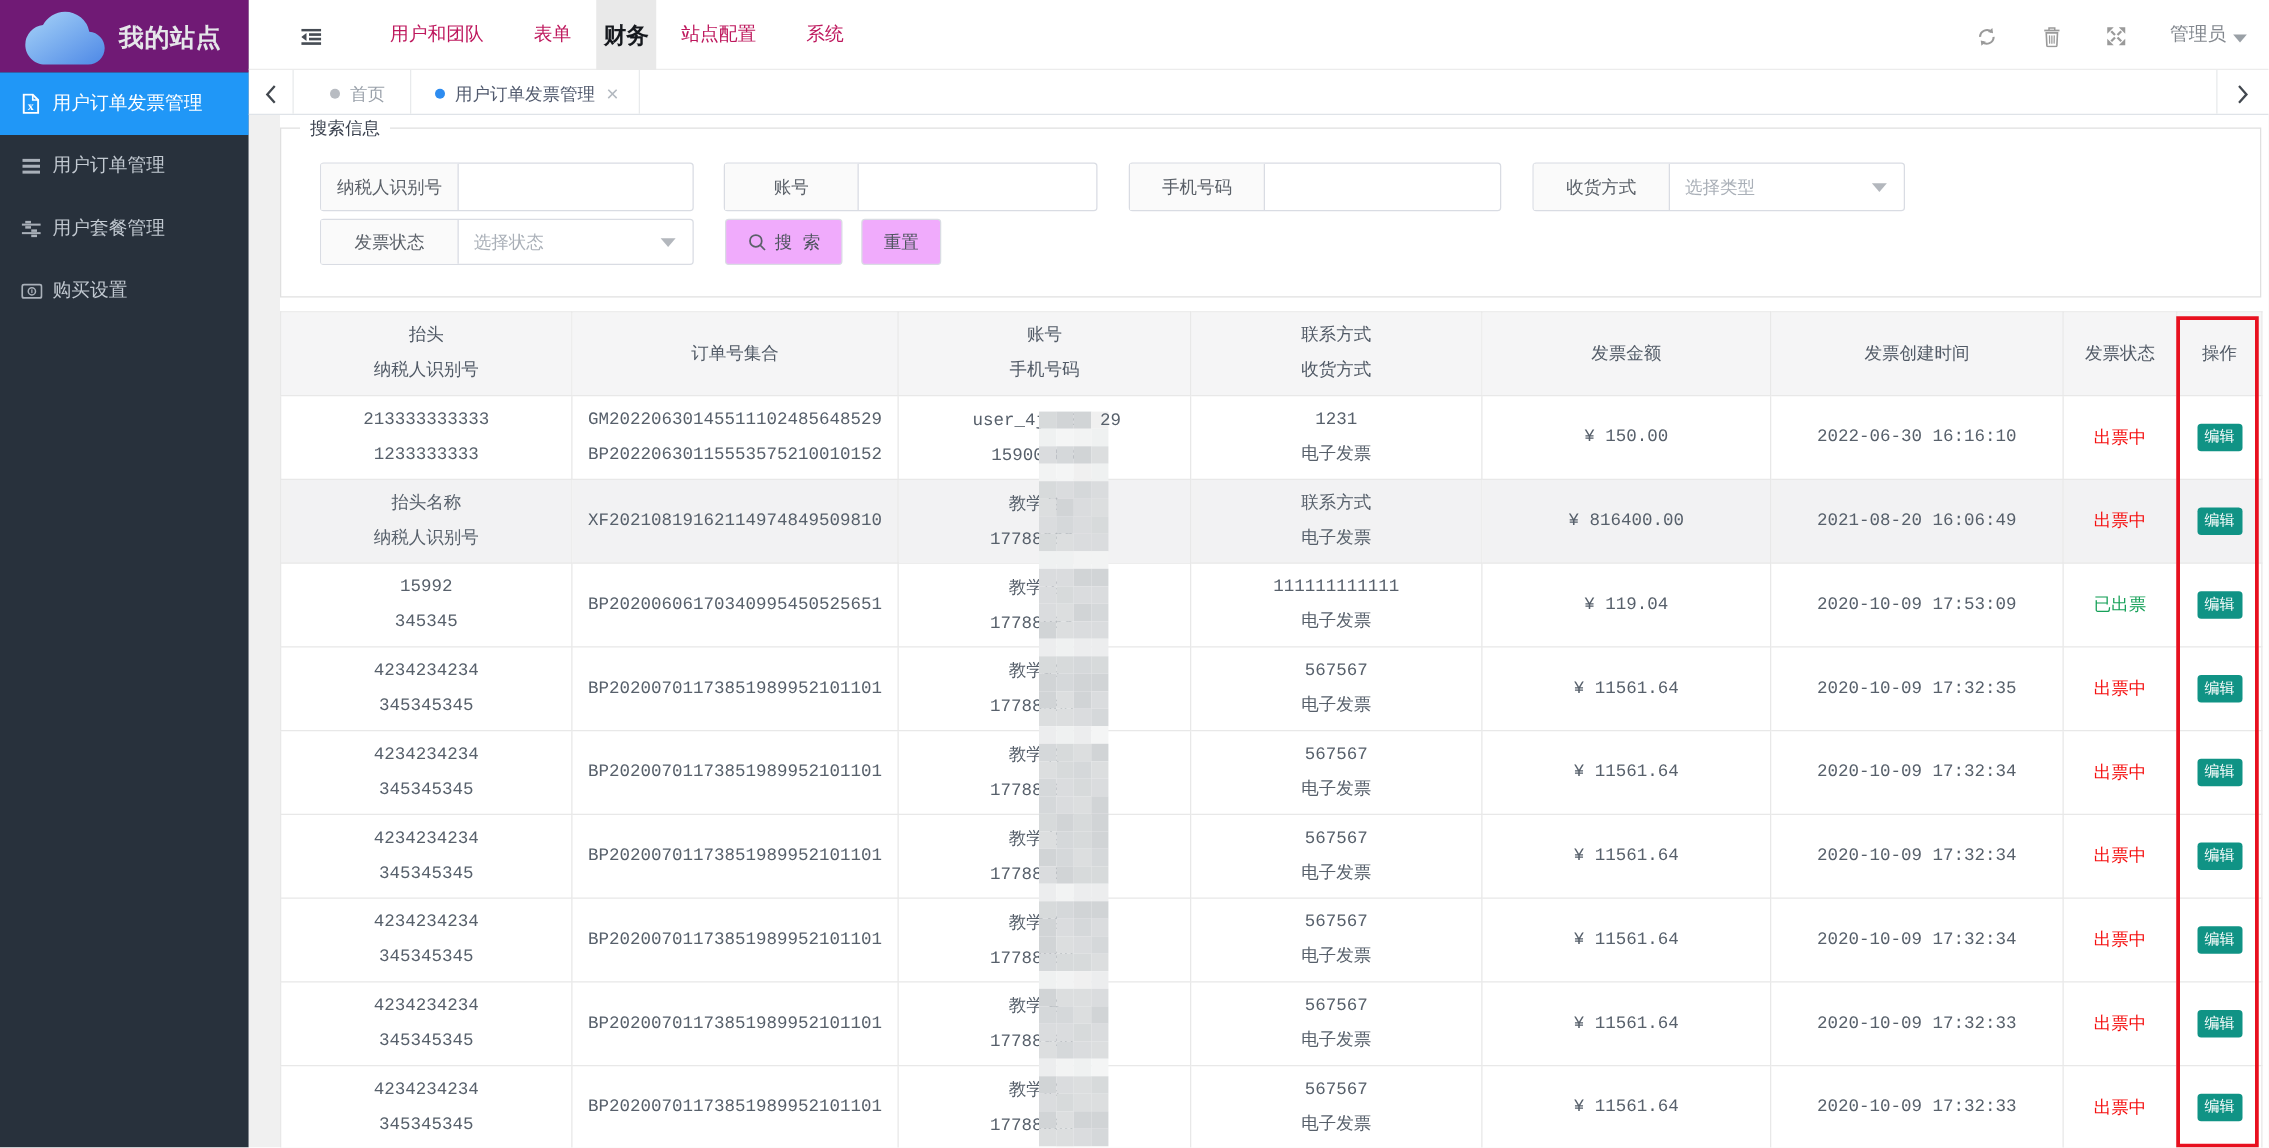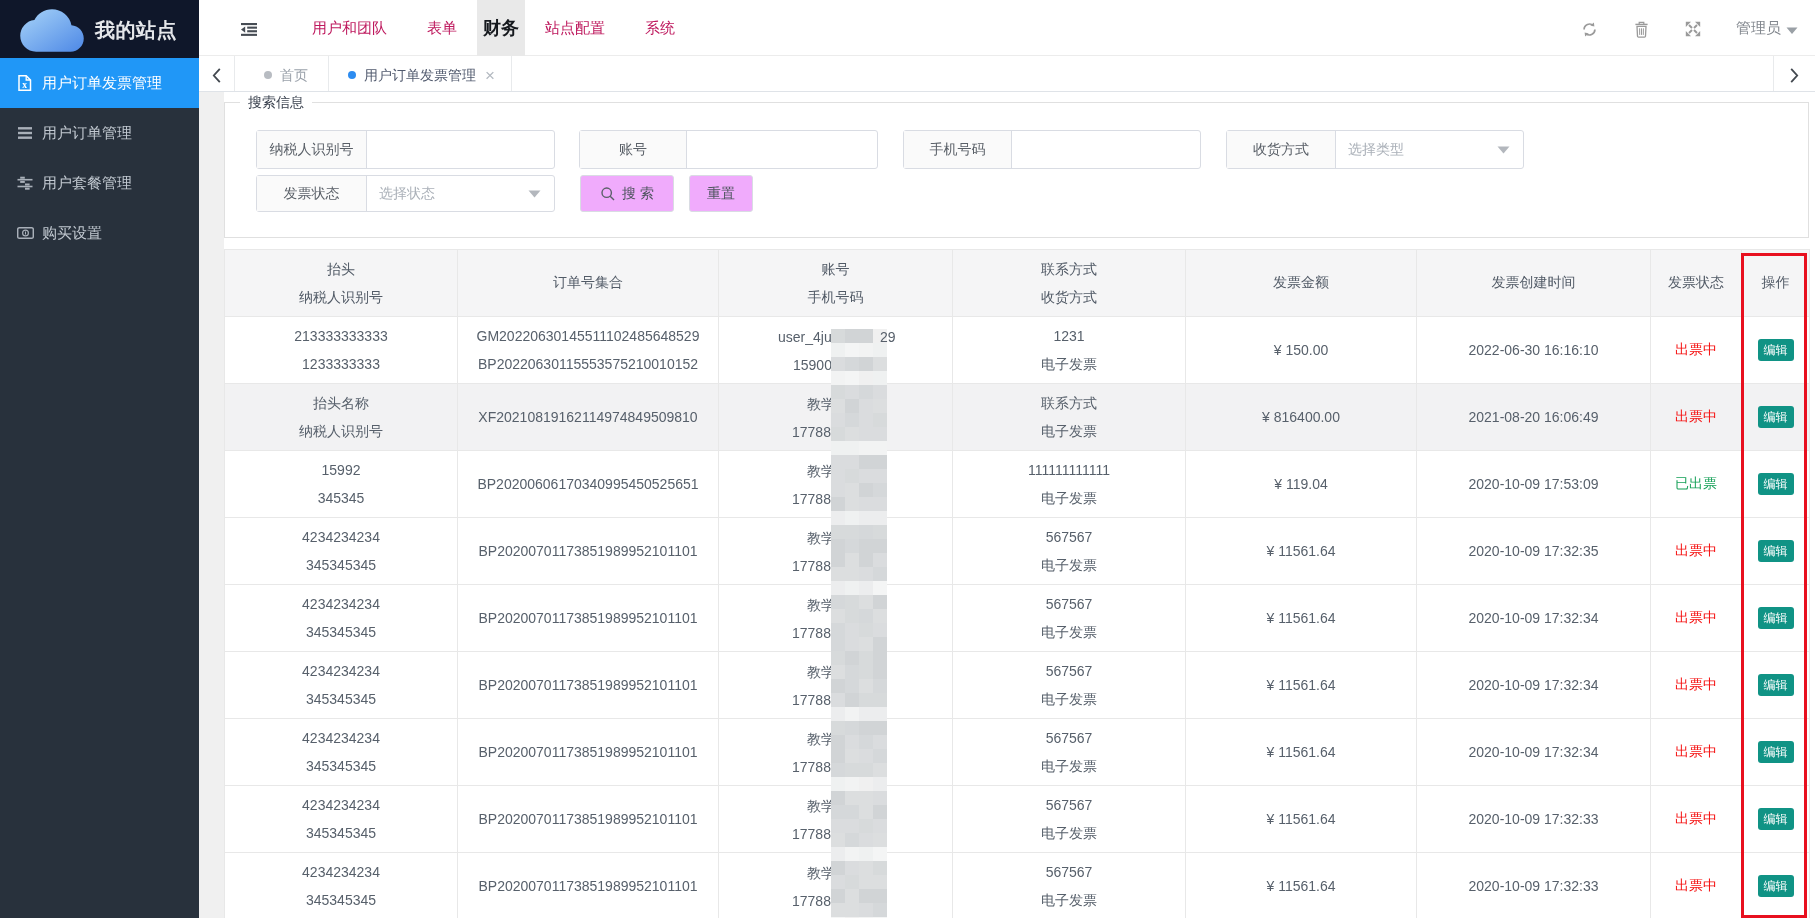--- a/index.html
+++ b/index.html
@@ -1,36 +1,36 @@
 <!DOCTYPE html>
 <html><head><meta charset="utf-8"><style>
 * { margin:0; padding:0; box-sizing:border-box; }
 svg { display:block; }
 body { font-family:"Liberation Sans",sans-serif; width:1815px; height:918px; overflow:hidden; position:relative; background:#fff; }
 #sidebar { position:absolute; left:0; top:0; width:199px; height:918px; background:#28313c; }
-#logo { position:absolute; left:0; top:0; width:199px; height:58px; background:#0f172a; }
+#logo { position:absolute; left:0; top:0; width:199px; height:58px; background:#701a75; }
 #logo .ct { position:absolute; left:95px; top:17px; font-size:20px; font-weight:bold; color:#e5e7ea; letter-spacing:0.5px; }
 #logo svg { position:absolute; left:20px; top:8px; }
 #menu { position:absolute; top:58px; left:0; width:199px; }
 .mi { height:50px; position:relative; }
 .mi.active { background:#2097f7; }
 .mic { position:absolute; left:17px; top:50%; transform:translateY(-50%); width:17px; text-align:center; }
 .mic svg { display:block; }
 .mit { position:absolute; left:42px; top:0; line-height:50px; font-size:15px; color:#c2c9d1; }
 .mi.active .mit { color:#fff; }
 #navbar { position:absolute; left:199px; top:0; width:1616px; height:56px; background:#fff; }
 .nitem { display:inline-block; line-height:56px; padding:0 20px; font-size:15px; color:#be185d; vertical-align:top; position:relative; }
 .nitem.active { background:#e9e9e9; color:#15181d; font-weight:bold; font-size:18px; padding:0 6px; }
 #tabbar { position:absolute; left:199px; top:56px; width:1616px; height:36px; background:#fff; border-bottom:1px solid #dfe3e8; }
 .tbtn { position:absolute; top:0; height:35px; width:36px; text-align:center; }
 .tbtn svg { margin:10.5px auto 0; }
 .tab { position:absolute; top:0; height:35px; border-right:1px solid #e8eaec; font-size:14px; white-space:nowrap; }
 .dot { display:inline-block; width:8px; height:8px; border-radius:50%; }
 #content { position:absolute; left:199px; top:92px; width:1616px; height:826px; background:#f0f0f0; }
-#panel { position:absolute; left:25px; top:0; width:1591px; height:826px; background:#fff; }
+#panel { position:absolute; left:25px; top:0; width:1591px; height:826px; background:#fff;font-family:Liberation Mono, monospace; }
 #fieldset { position:absolute; left:0px; top:10px; width:1585px; height:136px; border:1px solid #e0e0e0; }
 #legend { position:absolute; left:15px; top:-9px; background:#fff; padding:0 8px; font-size:14px; color:#3c4350; }
 .grp { position:absolute; display:flex; border:1px solid #d9dce3; border-radius:3px; background:#fff; }
 .lbl { background:#fafafa; border-right:1px solid #d9dce3; color:#5a6068; font-size:14px; display:flex; align-items:center; justify-content:center; flex:none; }
 .inp { flex:1; position:relative; display:flex; align-items:center; padding-left:12px; }
 .ph { color:#aab0b8; font-size:14px; }
 .fbtn { position:absolute; border:1px solid #d9dce3; border-radius:3px; background:#f0abfc; color:#4d545e; font-size:14px; display:flex; align-items:center; justify-content:center; }
 #tbl { position:absolute; left:0px; top:157px; border-collapse:collapse; table-layout:fixed; }
 #tbl th, #tbl td { border:1px solid #e8e8e8; text-align:center; padding:0; font-weight:normal; font-size:14px; color:#57606b; overflow:hidden; }
 #tbl th { background:#f5f5f6; height:67px; color:#515a66; }

